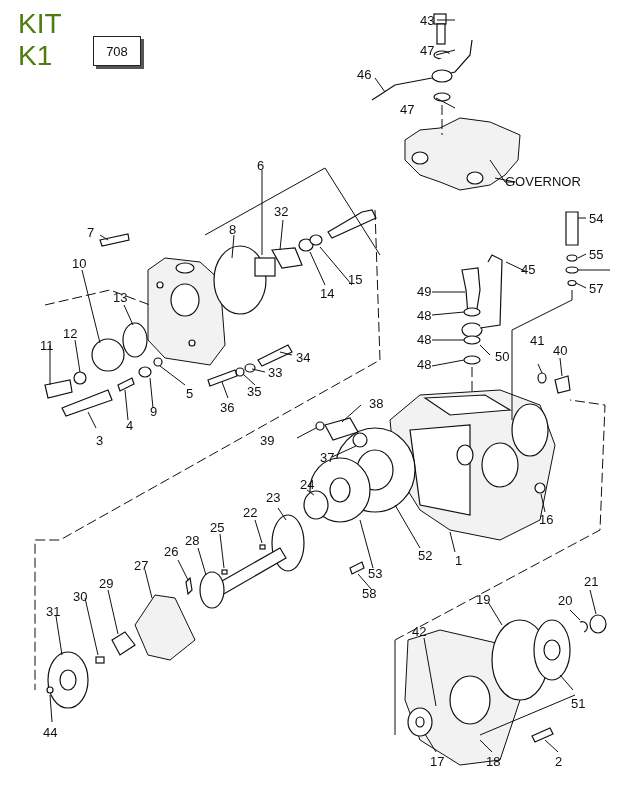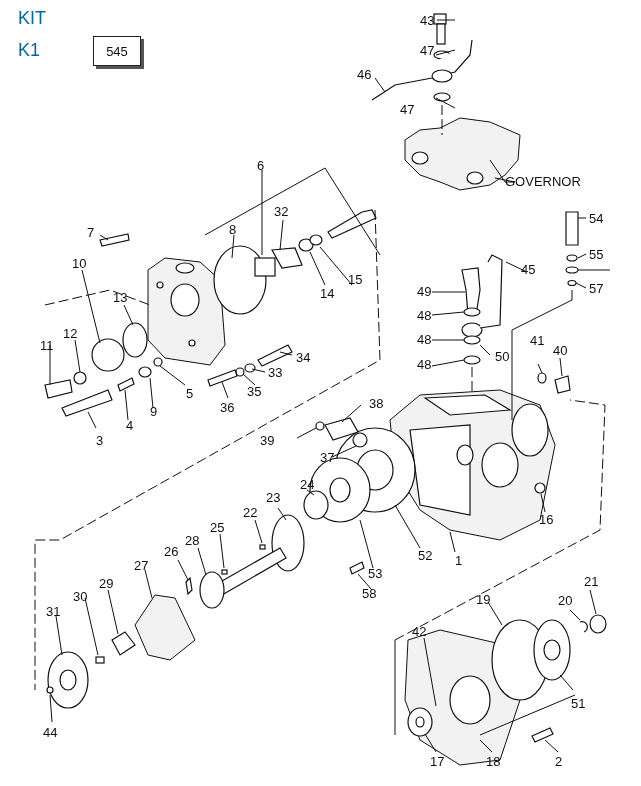--- a/index.html
+++ b/index.html
@@ -1,34 +1,34 @@
 <!DOCTYPE html>
 <html><head>
 <meta charset="utf-8">
 <style>
   html, body { margin:0; padding:0; background:#fff; }
   body { width:641px; height:786px; position:relative; overflow:hidden;
          font-family:"Liberation Sans", sans-serif; color:#111; }
-  .kit { position:absolute; font-size:18px; color:#0369a1; }
+  .kit { position:absolute; font-size:28px; color:#4d7c0f; }
   .kitbox { position:absolute; left:93px; top:36px; width:46px; height:28px;
             border:1px solid #222; background:#fff; box-shadow:3px 3px 0 #555;
             font-size:13px; display:flex; align-items:center; justify-content:center; }
   svg { position:absolute; left:0; top:0; }
   .lbl { font-size:13px; fill:#111; font-family:"Liberation Sans", sans-serif; }
   .ln { stroke:#111; stroke-width:1; fill:none; }
   .part { stroke:#111; stroke-width:1.2; fill:#fff; }
   .part2 { stroke:#111; stroke-width:1; fill:#f2f2f2; }
   .dash { stroke:#111; stroke-width:1; fill:none; stroke-dasharray:10 4; }
 </style>
 </head>
 <body>
 
 <div class="kit" style="left:18px;top:8px;">KIT</div>
 <div class="kit" style="left:18px;top:40px;text-align:right;">K1</div>
-<div class="kitbox">545</div>
+<div class="kitbox">708</div>
 
 <svg width="641" height="786" viewBox="0 0 641 786">
 
   <g>
     <path class="part2" d="M405 140 L420 130 L440 128 L460 118 L490 122 L520 135 L518 160 L505 175 L490 185 L460 190 L440 182 L420 175 L405 160 Z"></path>
     <ellipse class="part" cx="420" cy="158" rx="8" ry="6"></ellipse>
     <ellipse class="part" cx="475" cy="178" rx="8" ry="6"></ellipse>
     <path class="ln" d="M490 160 L505 182 L515 182"></path>
   </g>
   <g>

